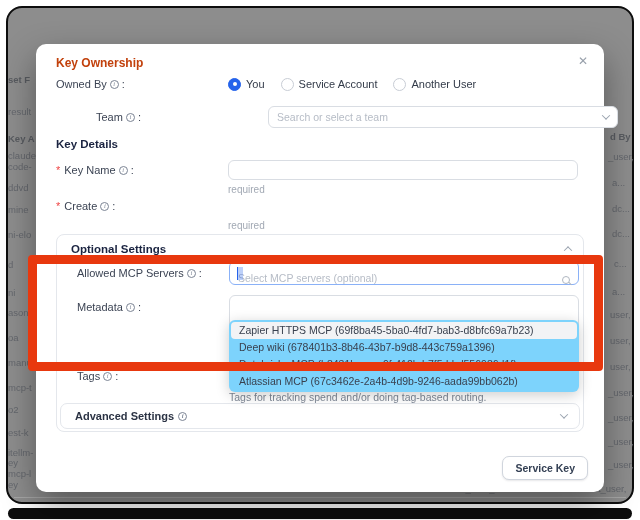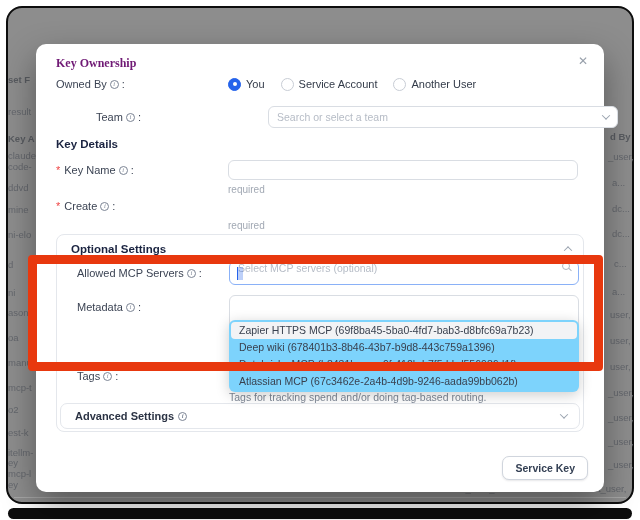--- a/index.html
+++ b/index.html
@@ -16,21 +16,21 @@
   .bg-frag { position:absolute; font-size:9.5px; color:#64676d; white-space:nowrap; }
   .bg-frag.bold { font-weight:700; color:#585b60; }
   .bg-divider { position:absolute; left:14px; right:14px; top:497px; height:1px;
                 background:#a6a6a6; }
 
   
   .modal { position:absolute; left:36px; top:44px; width:568px; height:448px;
            background:#ffffff; border-radius:10px; z-index:10;
            box-shadow:0 14px 34px rgba(0,0,0,0.38); }
   .modal-title { position:absolute; left:20px; top:12px; font-size:12px; font-weight:700;
-                 color:#701a75;font-family:Liberation Serif, serif; }
+                 color:#c2410c; }
   .close-btn { position:absolute; right:16px; top:10px; font-size:12px; color:#98a0ab;
                cursor:pointer; line-height:14px; }
 
   .m-row { position:absolute; left:20px; display:flex; align-items:center; }
   .f-label { width:172px; display:flex; align-items:center; gap:3px; font-size:11px;
              color:#3c4454; flex:none; }
   .field { width:350px; flex:none; position:relative; }
   .heading { position:absolute; left:20px; font-size:11.5px; font-weight:700; color:#1a2340; }
   .req-star { color:#ef4444; margin-right:1px; font-size:11px; }
   .info-icon { width:9px; height:9px; border:1px solid #7b8494; border-radius:50%;
@@ -60,21 +60,21 @@
   .panel { position:absolute; left:20px; top:190px; width:528px; height:198px;
            border:1px solid #e4e7ec; border-radius:8px; background:#fff; }
   .panel-header { position:absolute; left:14px; right:12px; top:6px; height:16px;
                   display:flex; align-items:center; justify-content:space-between; }
   .panel-header .heading-inline { font-size:11.5px; font-weight:700; color:#1a2340; }
 
   .mcp-row { position:absolute; left:20px; top:26px; width:502px; display:flex;
              align-items:center; }
   .mcp-row .f-label { width:152px; }
   .mcp-input { height:24px; border:1.5px solid #8ab1f7; border-radius:6px;
-               background:#fff; display:flex; align-items:flex-start; padding:0 8px;
+               background:#fff; display:flex; align-items:flex-end; padding:0 8px;
                position:relative; }
   .caret { position:absolute; left:7px; top:5px; width:6px; height:13px;
            background:rgba(37,99,235,0.30); border-left:1.5px solid #2563eb; }
   .search-icon { width:8px; height:8px; border:1.2px solid #b0b7c1; border-radius:50%;
                  position:relative; flex:none; }
   .search-icon::after { content:""; position:absolute; width:4px; height:1.2px;
                         background:#b0b7c1; right:-3px; bottom:-1px; transform:rotate(45deg); }
 
   .mcp-dropdown { position:absolute; left:0; right:0; top:26px; background:#7dd3fc;
                   border-radius:6px; box-shadow:0 3px 14px rgba(0,0,0,0.20);

